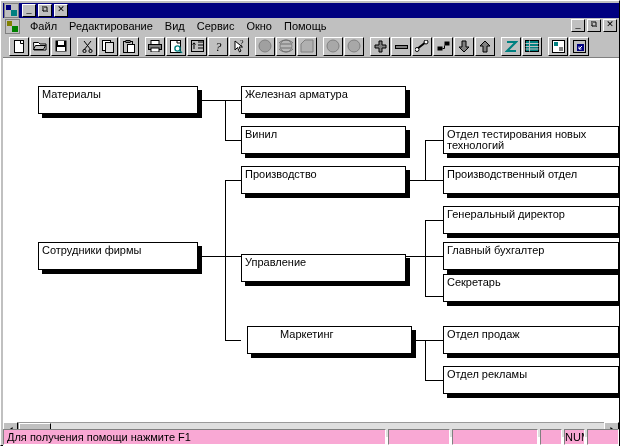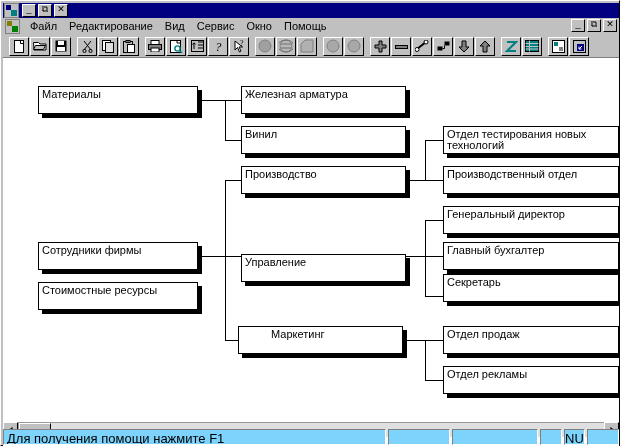--- a/index.html
+++ b/index.html
@@ -135,25 +135,25 @@
     border-right:1px solid #000;border-bottom:1px solid #000;
     box-sizing:border-box;
   }
 
   
   .statusbar{
     position:absolute;left:2px;top:428px;width:616px;height:16px;
     display:flex;align-items:stretch;gap:2px;
   }
   .spanel{
-    background:#7dd3fc;
+    background:#f9a8d4;
     border-top:1px solid #808080;border-left:1px solid #808080;
     border-right:1px solid #fff;border-bottom:1px solid #fff;
     box-sizing:border-box;
-    font-size:13px;color:#000;
+    font-size:11px;color:#000;
     padding:1px 0 0 3px;white-space:nowrap;overflow:hidden;
   }
   .sp-main{flex:1;}
   .sp-a{width:62px;}
   .sp-b{width:86px;}
   .sp-c{width:22px;}
   .sp-num{width:21px;text-align:right;padding-left:0;}
   .sp-d{width:32px;}
 </style>
 </head>
@@ -440,29 +440,26 @@
       </div>
 
       <div class="node" style="left:238px;top:184px;width:165px;height:28px;margin-top:12px;">
         <span class="lbl">Управление</span>
       </div>
 
       <div class="node" style="left:440px;top:184px;width:176px;height:28px;">
         <span class="lbl">Главный бухгалтер</span>
       </div>
 
-      <div class="node" style="left:35px;top:224px;width:160px;height:28px;">
-        <span class="lbl">Стоимостные ресурсы</span>
-      </div>
 
       <div class="node" style="left:440px;top:216px;width:176px;height:28px;">
         <span class="lbl">Секретарь</span>
       </div>
 
-      <div class="node" style="left:235px;top:268px;width:165px;height:28px;padding-left:32px;">
+      <div class="node" style="left:244px;top:268px;width:165px;height:28px;padding-left:32px;">
         <span class="lbl">Маркетинг</span>
       </div>
 
       <div class="node" style="left:440px;top:268px;width:176px;height:28px;">
         <span class="lbl">Отдел продаж</span>
       </div>
 
       <div class="node" style="left:440px;top:308px;width:176px;height:28px;">
         <span class="lbl">Отдел рекламы</span>
       </div>

